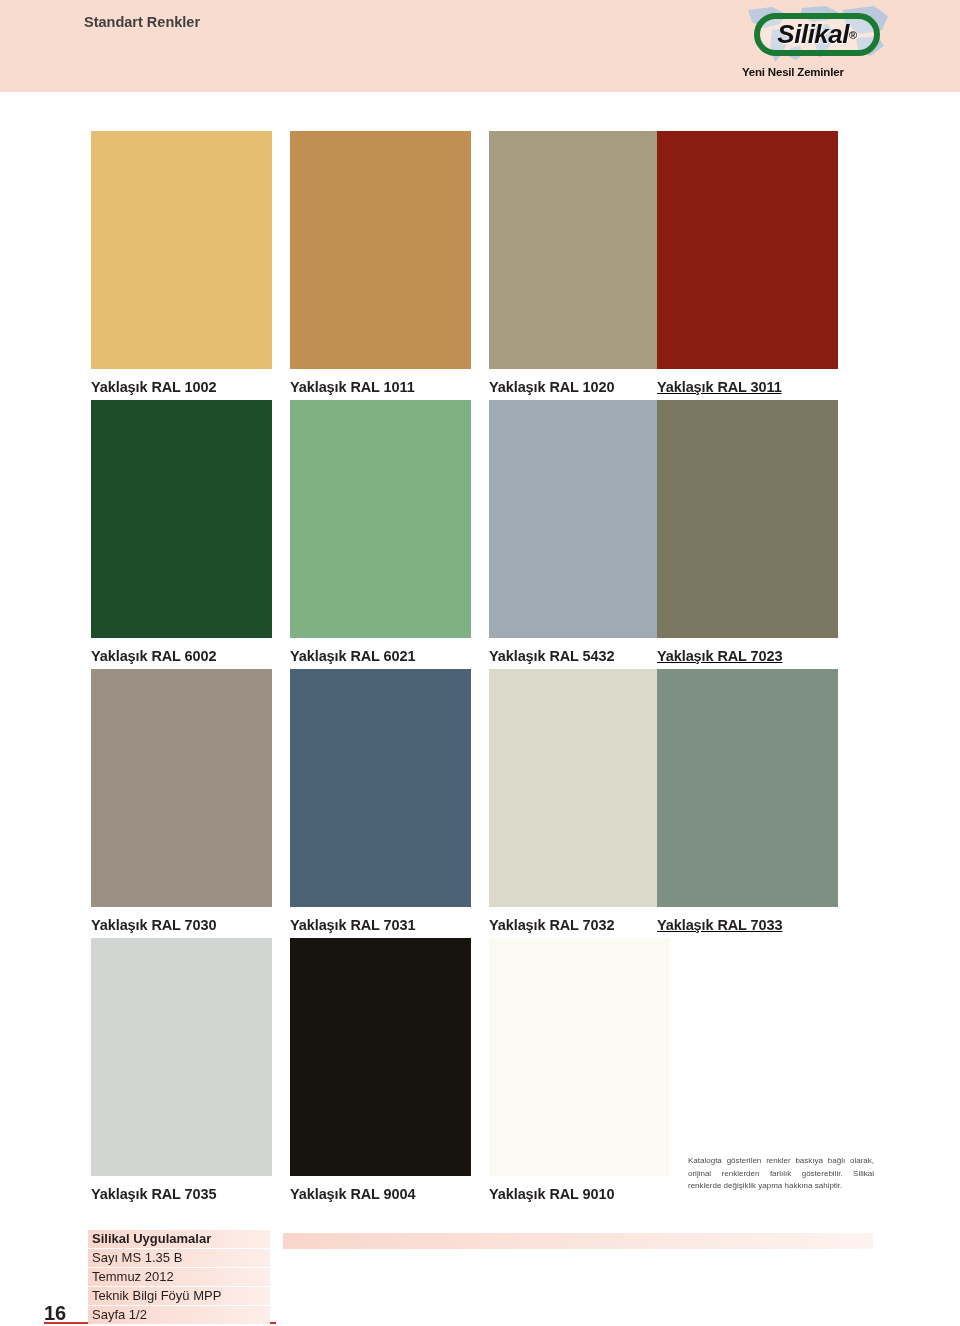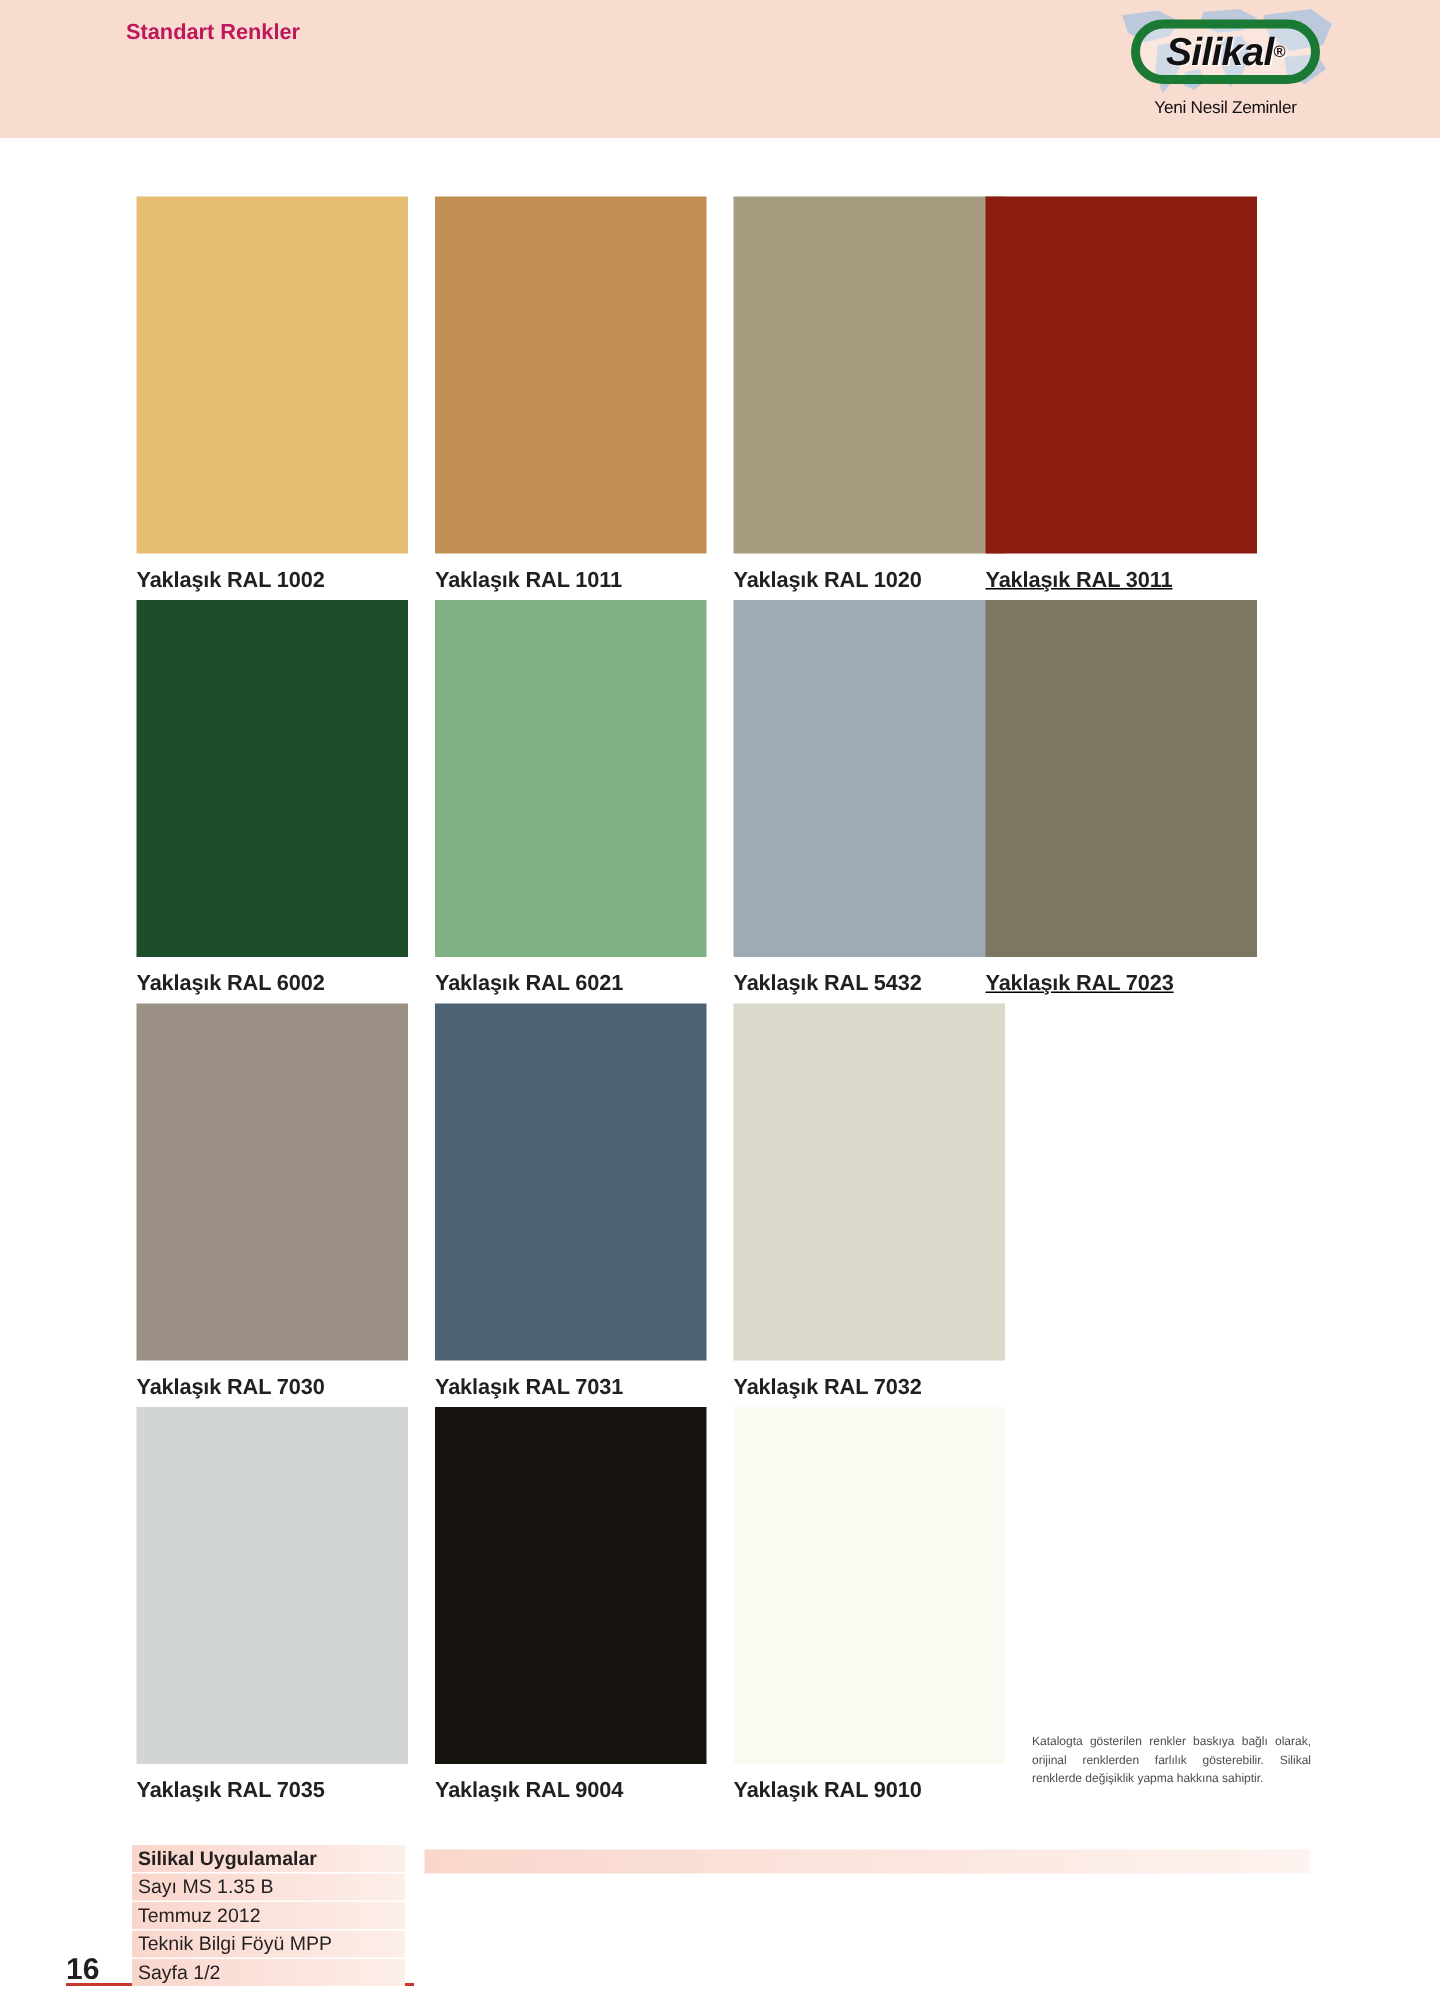--- a/index.html
+++ b/index.html
@@ -47,21 +47,21 @@
   }
   #main-title .reg {
     font-size: 13px;
     vertical-align: super;
     font-weight: bold;
   }
   #main-title .spacer { display: inline-block; width: 11px; }
   #sub-title {
     font-size: 14.5px;
     font-weight: bold;
-    color: #be185d;
+    color: #404040;
     margin-top: 4px;
     line-height: 18px;
   }
 
   
   #logo {
     position: absolute;
     left: 742px; top: 4px;
     width: 150px; height: 82px;
   }
@@ -96,23 +96,22 @@
   }
   #logo-word .reg-sm {
     font-size: 11px;
     vertical-align: super;
     font-style: normal;
   }
   #logo-tagline {
     position: absolute;
     left: 0; top: 62px;
     width: 150px;
-    text-align: center;
     font-size: 11.5px;
-    font-weight: normal;
+    font-weight: bold;
     color: #111111;
     letter-spacing: -0.2px;
   }
 
   
   #grid {
     position: absolute;
     left: 91px; top: 131px;
     width: 778px;
   }
@@ -281,20 +280,24 @@
         <div class="swatch-label">Yaklaşık RAL 7030</div>
       </div>
       <div class="swatch-cell c1">
         <div class="swatch-chip" style="background:#4b6374;"></div>
         <div class="swatch-label">Yaklaşık RAL 7031</div>
       </div>
       <div class="swatch-cell c2">
         <div class="swatch-chip" style="background:#dbd9ca;"></div>
         <div class="swatch-label">Yaklaşık RAL 7032</div>
       </div>
+      <div class="swatch-cell c3">
+        <div class="swatch-chip" style="background:#7e8f84;"></div>
+        <div class="swatch-label">Yaklaşık RAL 7033</div>
+      </div>
     </div>
 
     <div class="swatch-row">
       <div class="swatch-cell c0">
         <div class="swatch-chip" style="background:#d2d6d3;"></div>
         <div class="swatch-label">Yaklaşık RAL 7035</div>
       </div>
       <div class="swatch-cell c1">
         <div class="swatch-chip" style="background:#17140f;"></div>
         <div class="swatch-label">Yaklaşık RAL 9004</div>

